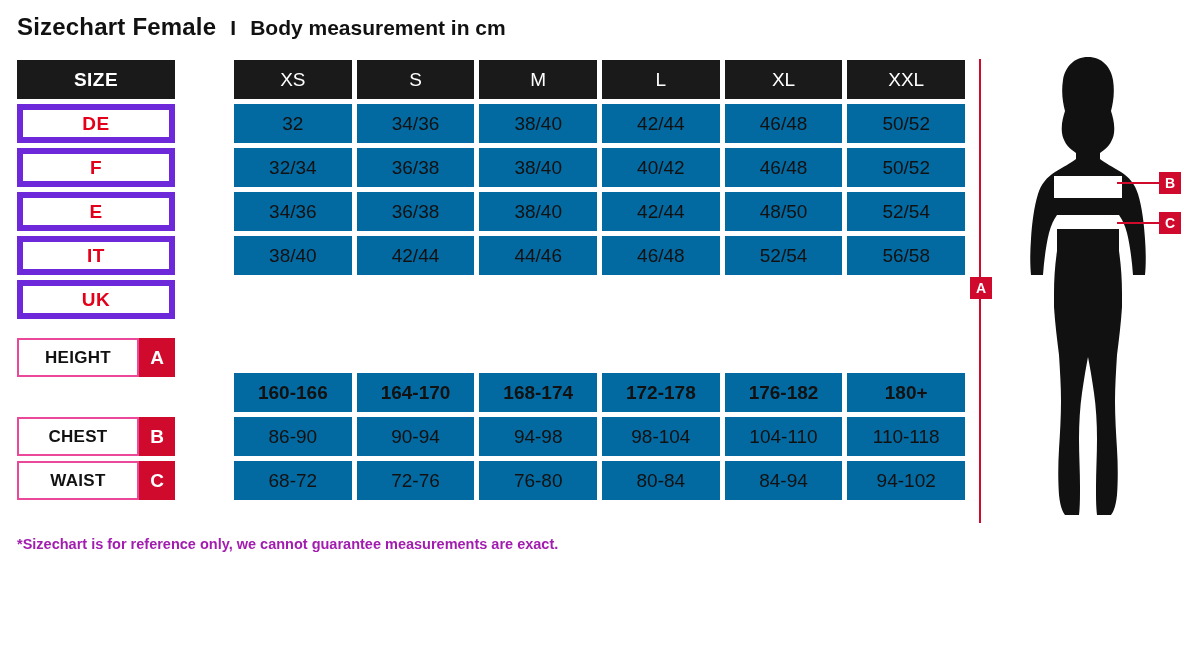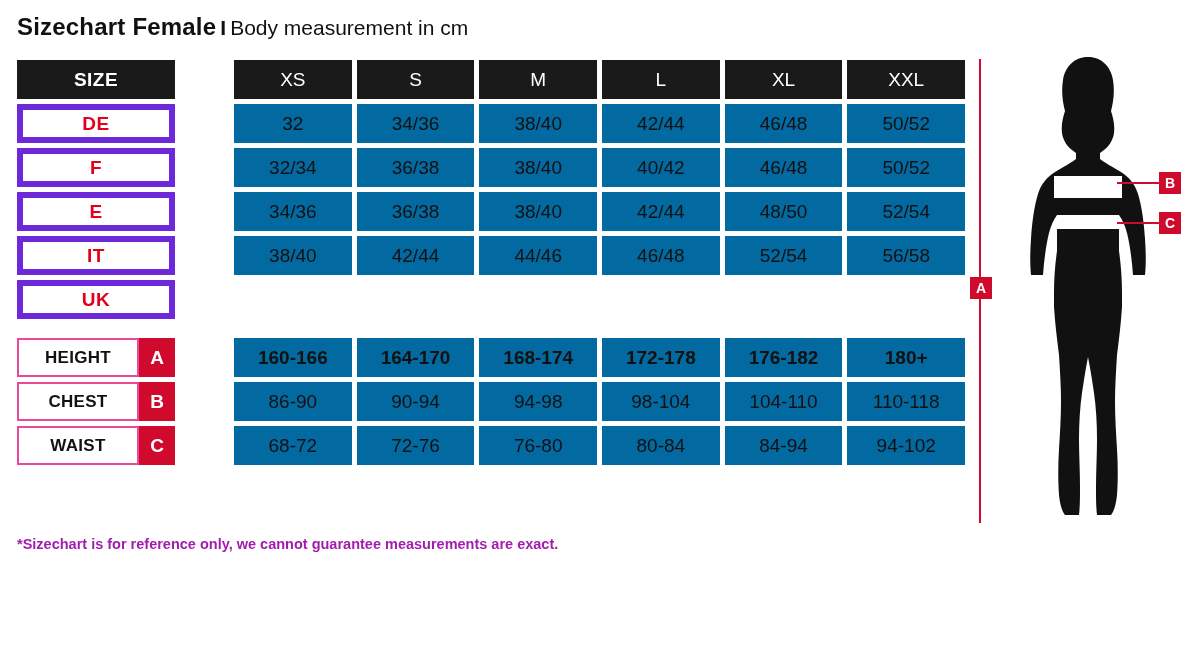--- a/index.html
+++ b/index.html
@@ -22,37 +22,38 @@
     height: 662px;
   }
 
   
   .title-row {
     position: absolute;
     left: 17px;
     top: 13px;
     display: flex;
     align-items: baseline;
+    gap: 10px;
     white-space: nowrap;
   }
   .title-main {
     font-size: 24px;
     font-weight: bold;
     letter-spacing: 0.2px;
     color: #111111;
   }
   .title-sep {
     font-size: 21px;
     font-weight: bold;
     color: #111111;
     padding: 0 4px;
   }
   .title-sub {
     font-size: 21px;
-    font-weight: normal;
+    font-weight: bold;
     color: #111111;
   }
 
   
   .chart {
     position: absolute;
     left: 17px;
     top: 60px;
     width: 948px;
   }
@@ -141,20 +142,21 @@
     color: #ffffff;
     font-size: 19px;
     font-weight: normal;
   }
   .cell-data {
     background: #0369a1;
     color: #111111;
   }
   .cell-bold {
     font-weight: bold;
+    margin-top: 35px;
   }
 
   .gap-row {
     height: 14px;
   }
 
   
   .footnote {
     position: absolute;
     left: 17px;

